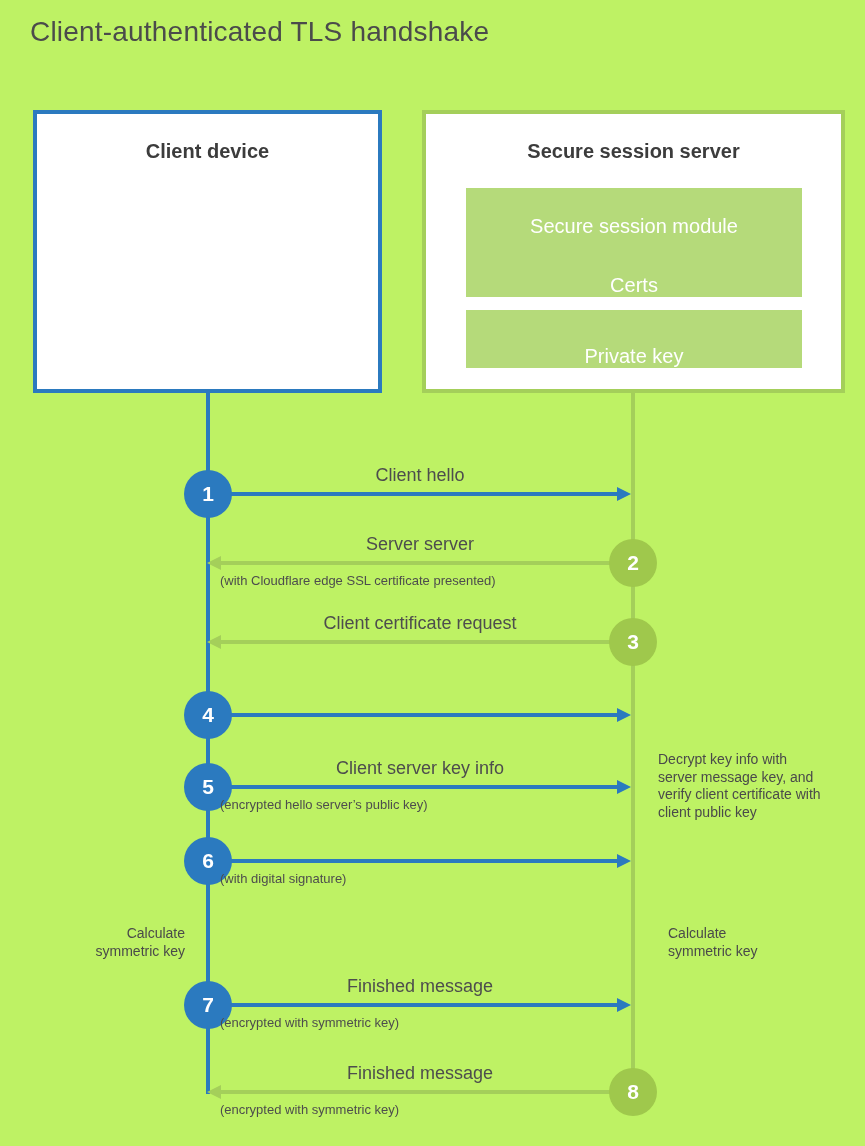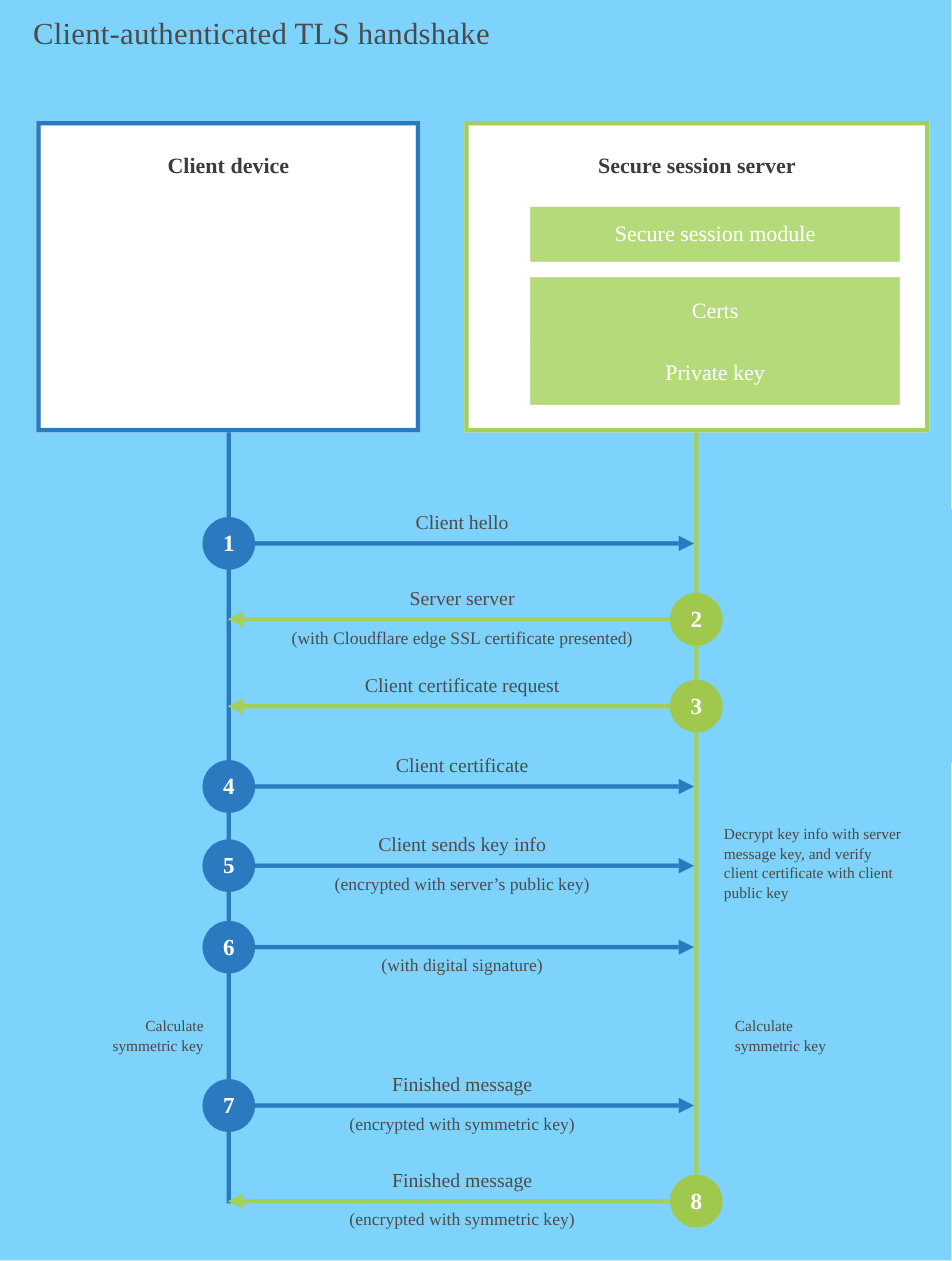--- a/index.html
+++ b/index.html
@@ -1,37 +1,37 @@
 <!DOCTYPE html>
 <html><head>
 <meta charset="utf-8">
 <style>
   html,body{margin:0;padding:0;background:#ffffff;}
   .canvas{
-    position:relative;width:865px;height:1146px;background:#7dd3fc;overflow:hidden;
-    font-family:Liberation Serif, serif;
+    position:relative;width:865px;height:1146px;background:#bef264;overflow:hidden;
+    font-family:Liberation Sans, sans-serif;
   }
   .page-title{
     position:absolute;left:30px;top:16px;margin:0;
     font-size:28px;font-weight:300;color:#4b4b4b;letter-spacing:.2px;
   }
   
   .box{position:absolute;top:110px;height:283px;box-sizing:border-box;background:#fff;}
   .client-box{left:33px;width:349px;border:4px solid #2b7abf;}
   .server-box{left:422px;width:423px;border:4px solid #a4cf5a;}
   .box-title{margin-top:26px;text-align:center;font-size:20px;font-weight:bold;color:#3c3c3c;}
   .app-box{
     position:absolute;left:70px;top:188px;width:277px;height:175px;background:#5d9bd3;
     display:flex;align-items:center;justify-content:center;text-align:center;
   }
   .app-box span{color:#ffffff;font-size:22px;line-height:30px;display:inline-block;max-width:165px;}
   .server-bar{
     position:absolute;left:466px;width:336px;background:#b5da7a;
-    display:flex;align-items:center;justify-content:center;
-    color:#ffffff;font-size:20px;margin-left:16px;
+    display:flex;align-items:flex-end;justify-content:center;
+    color:#ffffff;font-size:20px;
   }
   
   .vline{position:absolute;width:4px;}
   .blue-line{left:206px;top:393px;height:701px;background:#2b7abf;}
   .green-line{left:631px;top:393px;height:700px;background:#a4cf5a;}
   
   .step{position:absolute;left:0;top:0;width:100%;height:100%;pointer-events:none;}
   .bar{position:absolute;height:4px;}
   .bar.blue{background:#2b7abf;}
   .bar.green{background:#a4cf5a;}
@@ -43,22 +43,22 @@
     display:flex;align-items:center;justify-content:center;
     color:#fff;font-size:21px;font-weight:bold;
   }
   .circle.blue{background:#2b7abf;left:184px;}
   .circle.green{background:#9fc84c;left:609px;}
   .label{
     position:absolute;left:220px;width:400px;text-align:center;
     font-size:18px;color:#4d4d4d;line-height:24px;
   }
   .sublabel{
-    position:absolute;left:220px;width:400px;text-align:center;
-    font-size:16px;color:#4d4d4d;line-height:17px;
+    position:absolute;left:220px;width:400px;
+    font-size:13px;color:#4d4d4d;line-height:17px;
   }
   
   .note{position:absolute;font-size:14px;color:#4a4a4a;line-height:17.5px;}
   .decrypt-note{left:658px;top:751px;width:168px;text-align:left;}
   .calc-left{left:72px;top:925px;width:113px;text-align:right;}
   .calc-right{left:668px;top:925px;width:113px;text-align:left;}
 </style>
 </head>
 <body>
 
@@ -69,21 +69,21 @@
   <div class="box client-box">
     <div class="box-title">Client device</div>
   </div>
 
   <div class="box server-box">
     <div class="box-title">Secure session server</div>
   </div>
   <div class="server-bar" style="top:188px;height:50px;">
     <span>Secure session module</span>
   </div>
-  <div class="server-bar" style="top:252px;height:63px;">
+  <div class="server-bar" style="top:234px;height:63px;">
     <span>Certs</span>
   </div>
   <div class="server-bar" style="top:310px;height:58px;">
     <span>Private key</span>
   </div>
 
   <div class="vline blue-line"></div>
   <div class="vline green-line"></div>
 
   <div class="step">
@@ -113,31 +113,30 @@
       </div>
     <div class="label" style="top:611px;">Client certificate request</div>
   </div>
 
   <div class="step">
     <div class="bar blue" style="top:713px;left:230px;width:387px;"></div>
     <div class="head right" style="top:708px;left:617px;"></div>
     <div class="circle blue" style="top:691px;">
         <span>4</span>
       </div>
-    <div class="label" style="top:684px;">Client certificate</div>
   </div>
 
   <div class="step">
     <div class="bar blue" style="top:785px;left:230px;width:387px;"></div>
     <div class="head right" style="top:780px;left:617px;"></div>
     <div class="circle blue" style="top:763px;">
         <span>5</span>
       </div>
-    <div class="label" style="top:756px;">Client sends key info</div>
-    <div class="sublabel" style="top:796px;">(encrypted with server’s public key)</div>
+    <div class="label" style="top:756px;">Client server key info</div>
+    <div class="sublabel" style="top:796px;">(encrypted hello server’s public key)</div>
   </div>
 
   <div class="step">
     <div class="bar blue" style="top:859px;left:230px;width:387px;"></div>
     <div class="head right" style="top:854px;left:617px;"></div>
     <div class="circle blue" style="top:837px;">
         <span>6</span>
       </div>
     <div class="sublabel" style="top:870px;">(with digital signature)</div>
   </div>

